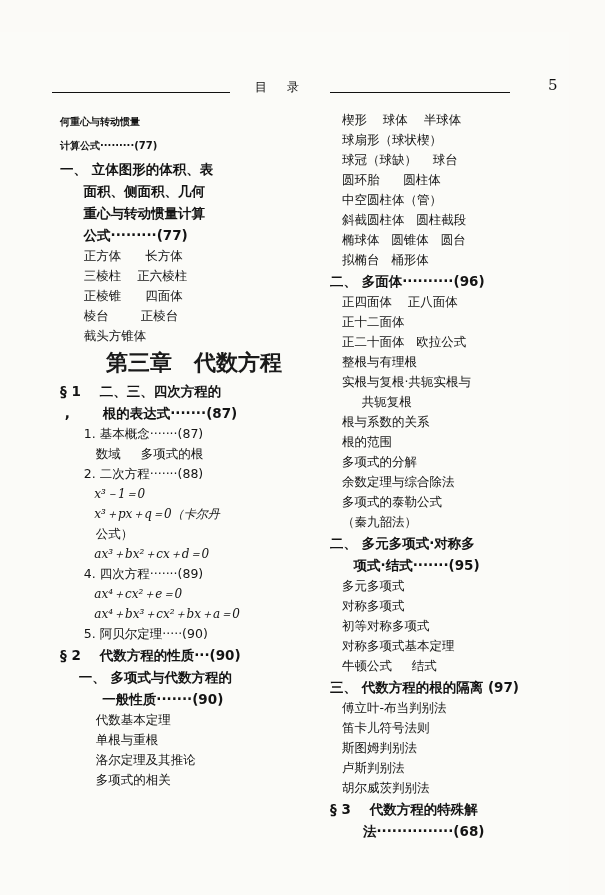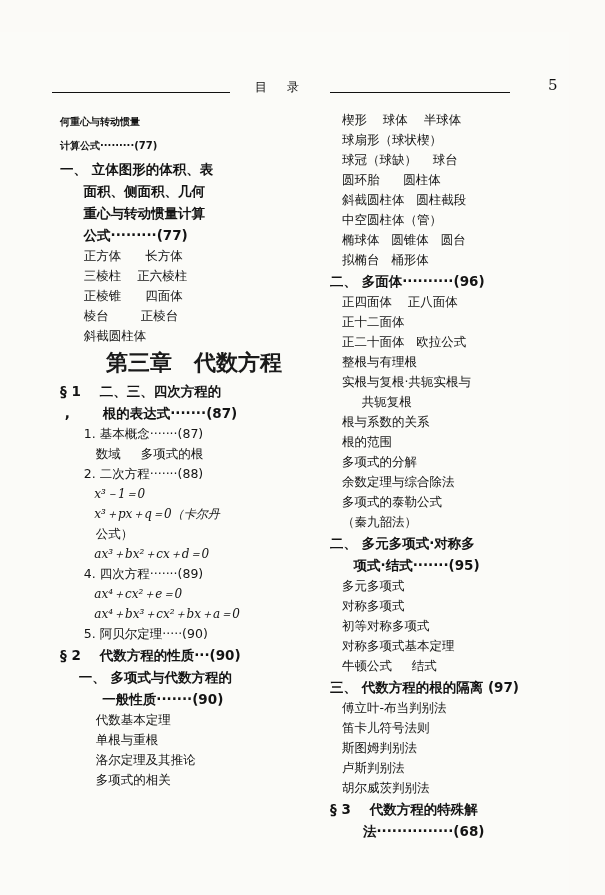--- a/index.html
+++ b/index.html
@@ -104,21 +104,21 @@
     <div class="ln big">何重心与转动惯量</div>
     <div class="ln big">计算公式·········(77)</div>
     <div class="ln bold">一、 立体图形的体积、表</div>
     <div class="ln bold">     面积、侧面积、几何</div>
     <div class="ln bold">     重心与转动惯量计算</div>
     <div class="ln bold">     公式·········(77)</div>
     <div class="ln">      正方体      长方体</div>
     <div class="ln">      三棱柱    正六棱柱</div>
     <div class="ln">      正棱锥      四面体</div>
     <div class="ln">      棱台        正棱台</div>
-    <div class="ln">      斜截圆柱体</div>
+    <div class="ln">      截头方锥体</div>
     <div class="ln"></div>
     <div class="chapter">第三章　代数方程</div>
     <div class="ln"></div>
     <div class="ln bold">§ 1    二、三、四次方程的</div>
     <div class="ln bold"> ,       根的表达式·······(87)</div>
     <div class="ln">      1. 基本概念·······(87)</div>
     <div class="ln">         数域     多项式的根</div>
     <div class="ln">      2. 二次方程·······(88)</div>
     <div class="ln mono">         x³－1＝0</div>
     <div class="ln mono">         x³＋px＋q＝0（卡尔丹</div>
@@ -135,22 +135,22 @@
     <div class="ln">         单根与重根</div>
     <div class="ln">         洛尔定理及其推论</div>
     <div class="ln">         多项式的相关</div>
   </div>
 
   <div class="col col-right">
     <div class="ln">   楔形    球体    半球体</div>
     <div class="ln">   球扇形（球状楔）</div>
     <div class="ln">   球冠（球缺）    球台</div>
     <div class="ln">   圆环胎      圆柱体</div>
+    <div class="ln">   中空圆柱体（管）</div>
     <div class="ln">   斜截圆柱体   圆柱截段</div>
-    <div class="ln">   中空圆柱体（管）</div>
     <div class="ln">   椭球体   圆锥体   圆台</div>
     <div class="ln">   拟椭台   桶形体</div>
     <div class="ln"></div>
     <div class="ln bold">二、 多面体··········(96)</div>
     <div class="ln">   正四面体    正八面体</div>
     <div class="ln">   正十二面体</div>
     <div class="ln">   正二十面体   欧拉公式</div>
     <div class="ln"></div>
     <div class="ln"></div>
     <div class="ln">   整根与有理根</div>

